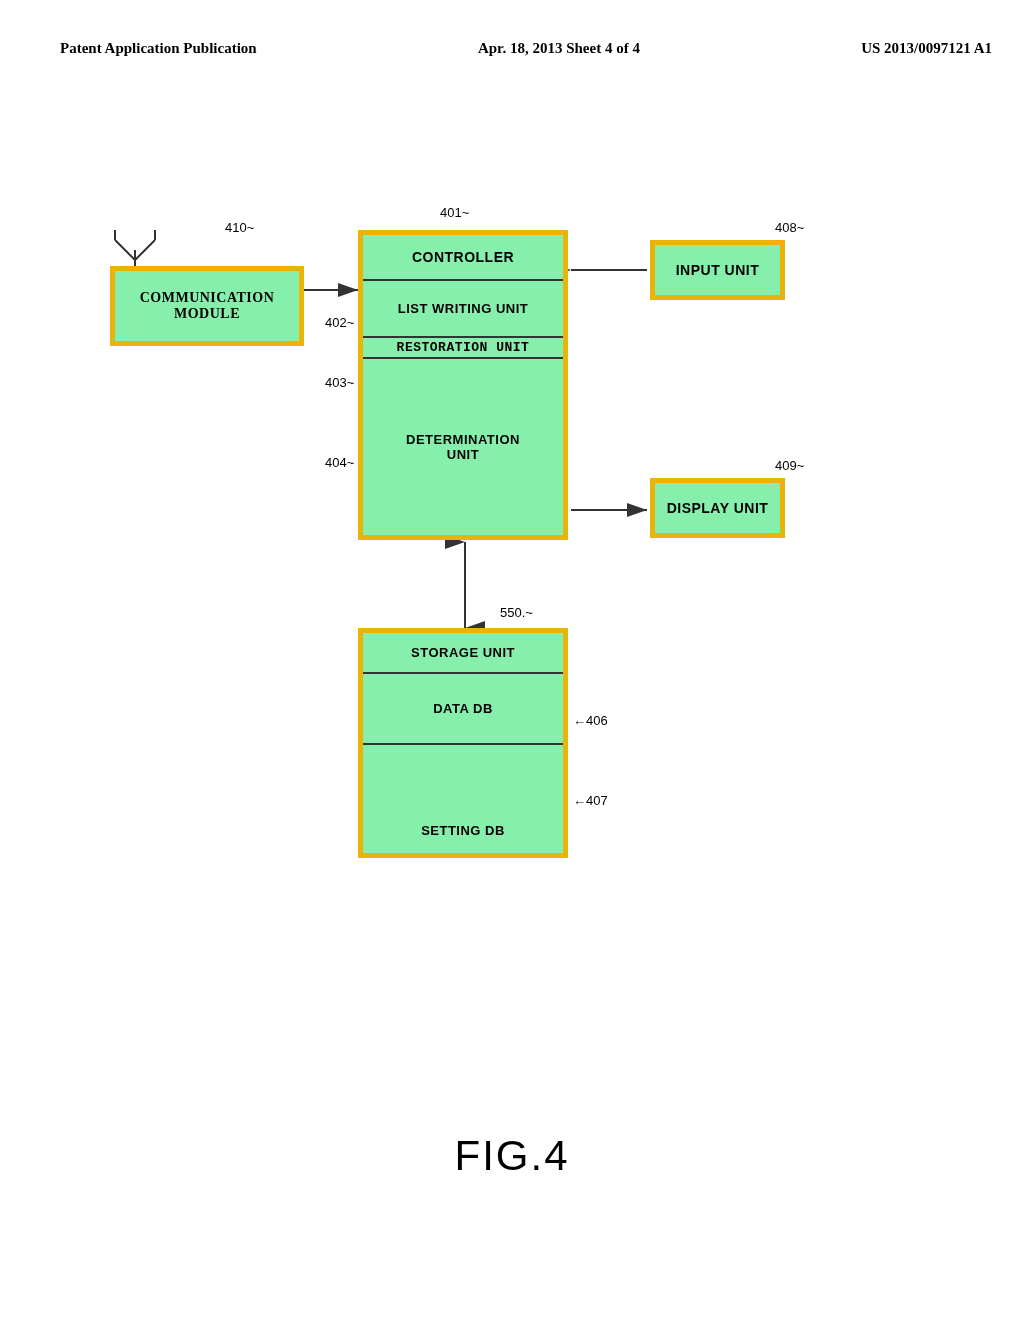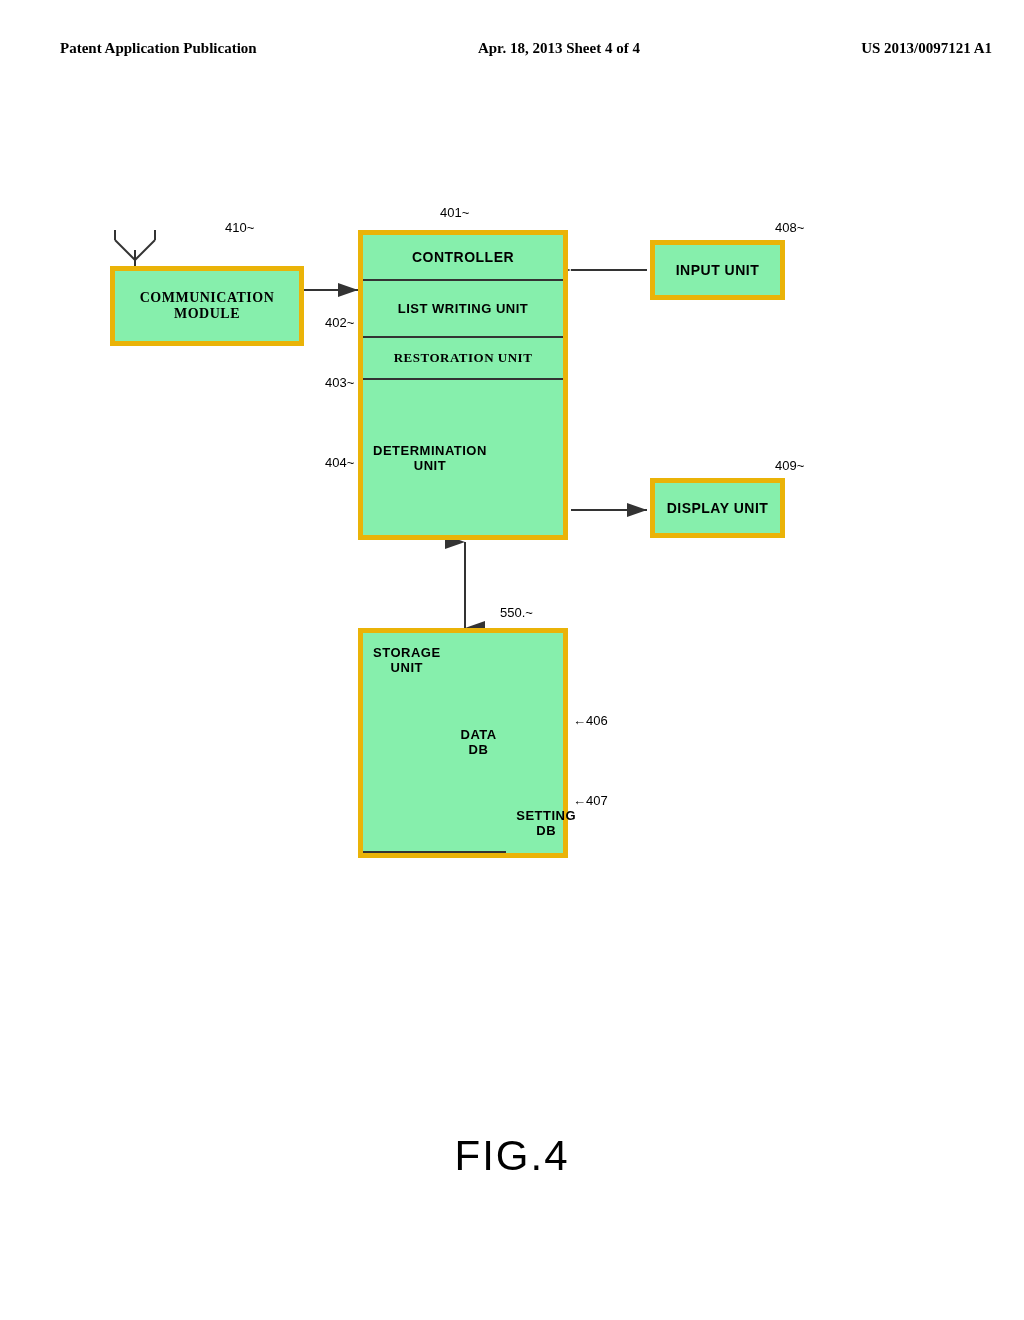--- a/index.html
+++ b/index.html
@@ -140,25 +140,25 @@
   <div class="box" style="left:278px; top:30px; width:210px; height:310px; flex-direction:column; align-items:stretch; padding:0; justify-content:flex-start;">
 
     <div style="border-bottom:2px solid #333; padding:14px 10px; text-align:center; font-size:14px; font-weight:bold; font-family:Arial,sans-serif;">
       <span>CONTROLLER</span>
     </div>
 
     <div style="border-bottom:2px solid #333; padding:20px 10px; text-align:center; font-size:13px; font-weight:bold; font-family:Arial,sans-serif; display:flex; align-items:center; justify-content:space-between;">
       <span style="flex:1; text-align:center;">LIST WRITING UNIT</span>
     </div>
 
-    <div style="border-bottom:2px solid #333; padding:12px 10px; text-align:center; font-size:13px; font-weight:bold; font-family:Liberation Serif, serif; display:flex; align-items:center; justify-content:space-between;">
+    <div style="border-bottom:2px solid #333; padding:2px 10px; text-align:center; font-size:13px; font-weight:bold; font-family:Liberation Mono, monospace; display:flex; align-items:center; justify-content:space-between;">
       <span style="flex:1; text-align:center;">RESTORATION UNIT</span>
     </div>
 
-    <div style="padding:18px 10px; text-align:center; font-size:13px; font-weight:bold; font-family:Arial,sans-serif; display:flex; align-items:center; justify-content:flex-start; flex:1;">
+    <div style="padding:18px 10px; text-align:center; font-size:13px; font-weight:bold; font-family:Arial,sans-serif; display:flex; align-items:center; justify-content:center; flex:1;">
       <span style="white-space:pre-line; text-align:center;">DETERMINATION
 UNIT</span>
     </div>
   </div>
 
   <div class="ref-num" style="left:360px; top:5px;">
     <span>401</span>~
   </div>
 
   <div class="ref-num" style="left:245px; top:115px;">
@@ -182,21 +182,21 @@
   </div>
 
   <div class="box" style="left:570px; top:278px; width:135px; height:60px;">
     <span>DISPLAY UNIT</span>
   </div>
 
   <div class="ref-num" style="left:695px; top:258px;">
     <span>409</span>~
   </div>
 
-  <div class="box" style="left:278px; top:428px; width:210px; height:230px; flex-direction:row; align-items:stretch; padding:0; justify-content:flex-start;">
+  <div class="box" style="left:278px; top:428px; width:210px; height:230px; flex-direction:column; align-items:stretch; padding:0; justify-content:flex-start;">
 
     <div style="border-bottom:2px solid #333; padding:12px 10px; text-align:center; font-size:13px; font-weight:bold; font-family:Arial,sans-serif;">
       <span>STORAGE UNIT</span>
     </div>
 
     <div style="border-bottom:2px solid #333; padding:27px 10px; text-align:center; font-size:13px; font-weight:bold; font-family:Arial,sans-serif; display:flex; align-items:center; justify-content:space-between;">
       <span style="flex:1; text-align:center;">DATA DB</span>
     </div>
 
     <div style="padding:15px 10px; text-align:center; font-size:13px; font-weight:bold; font-family:Arial,sans-serif; display:flex; align-items:flex-end; justify-content:center; flex:1;">

